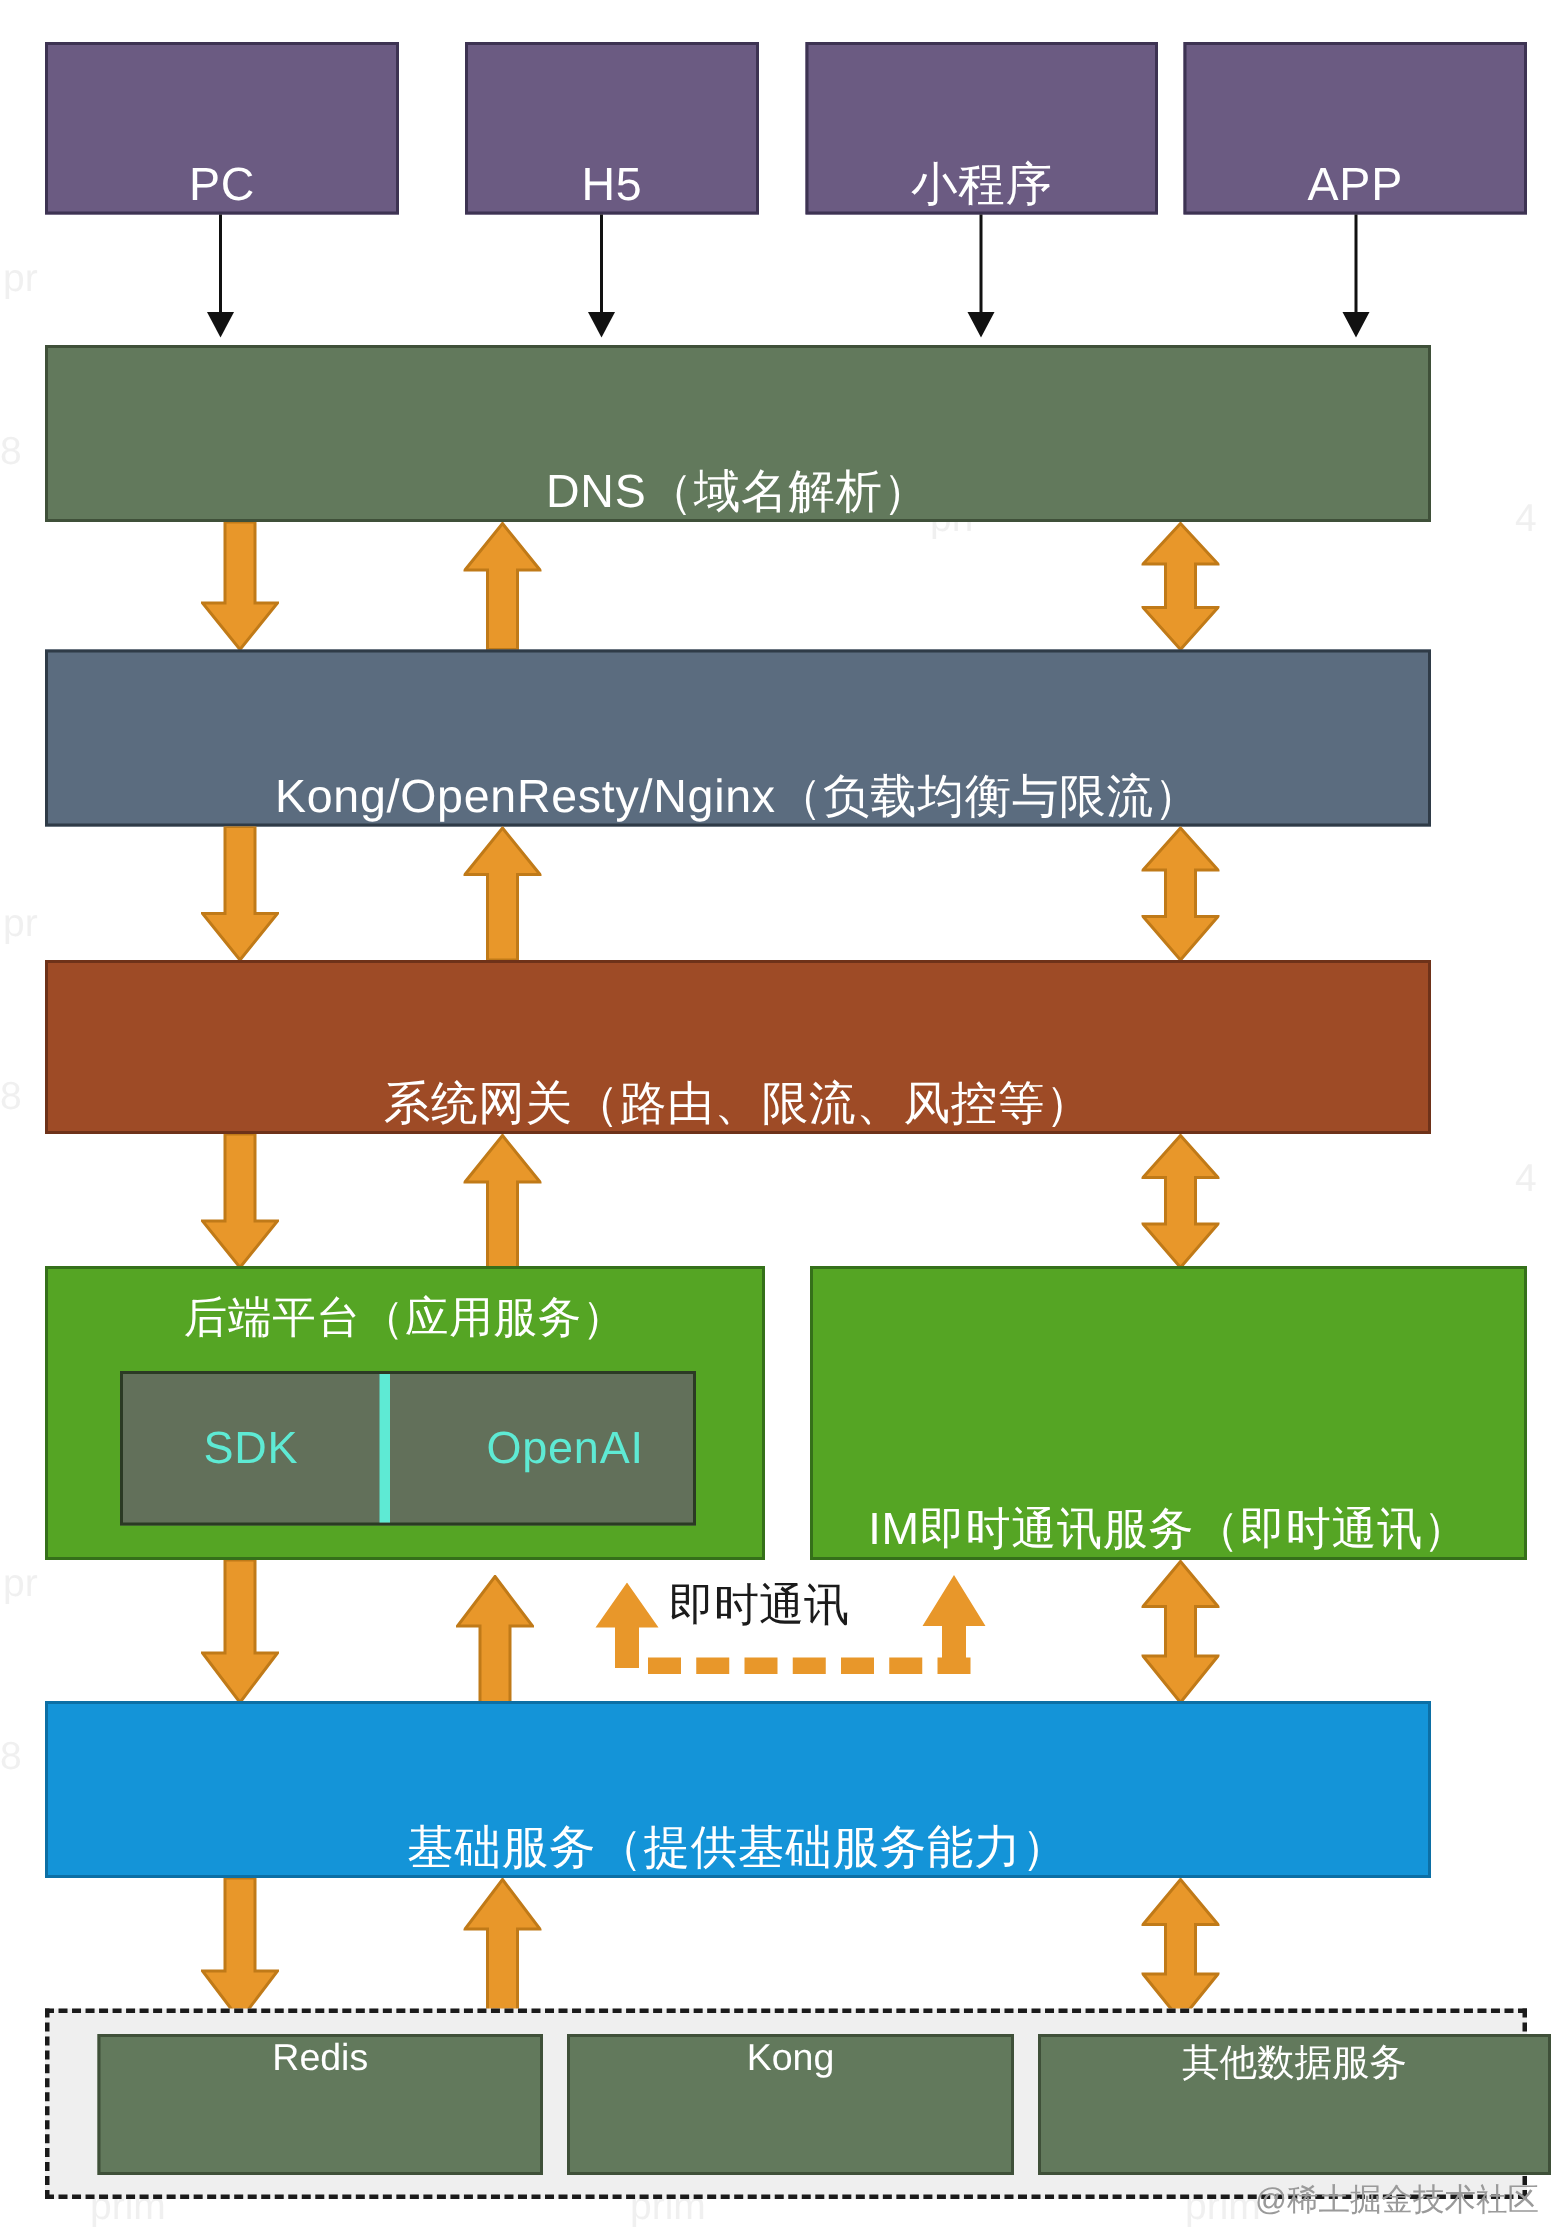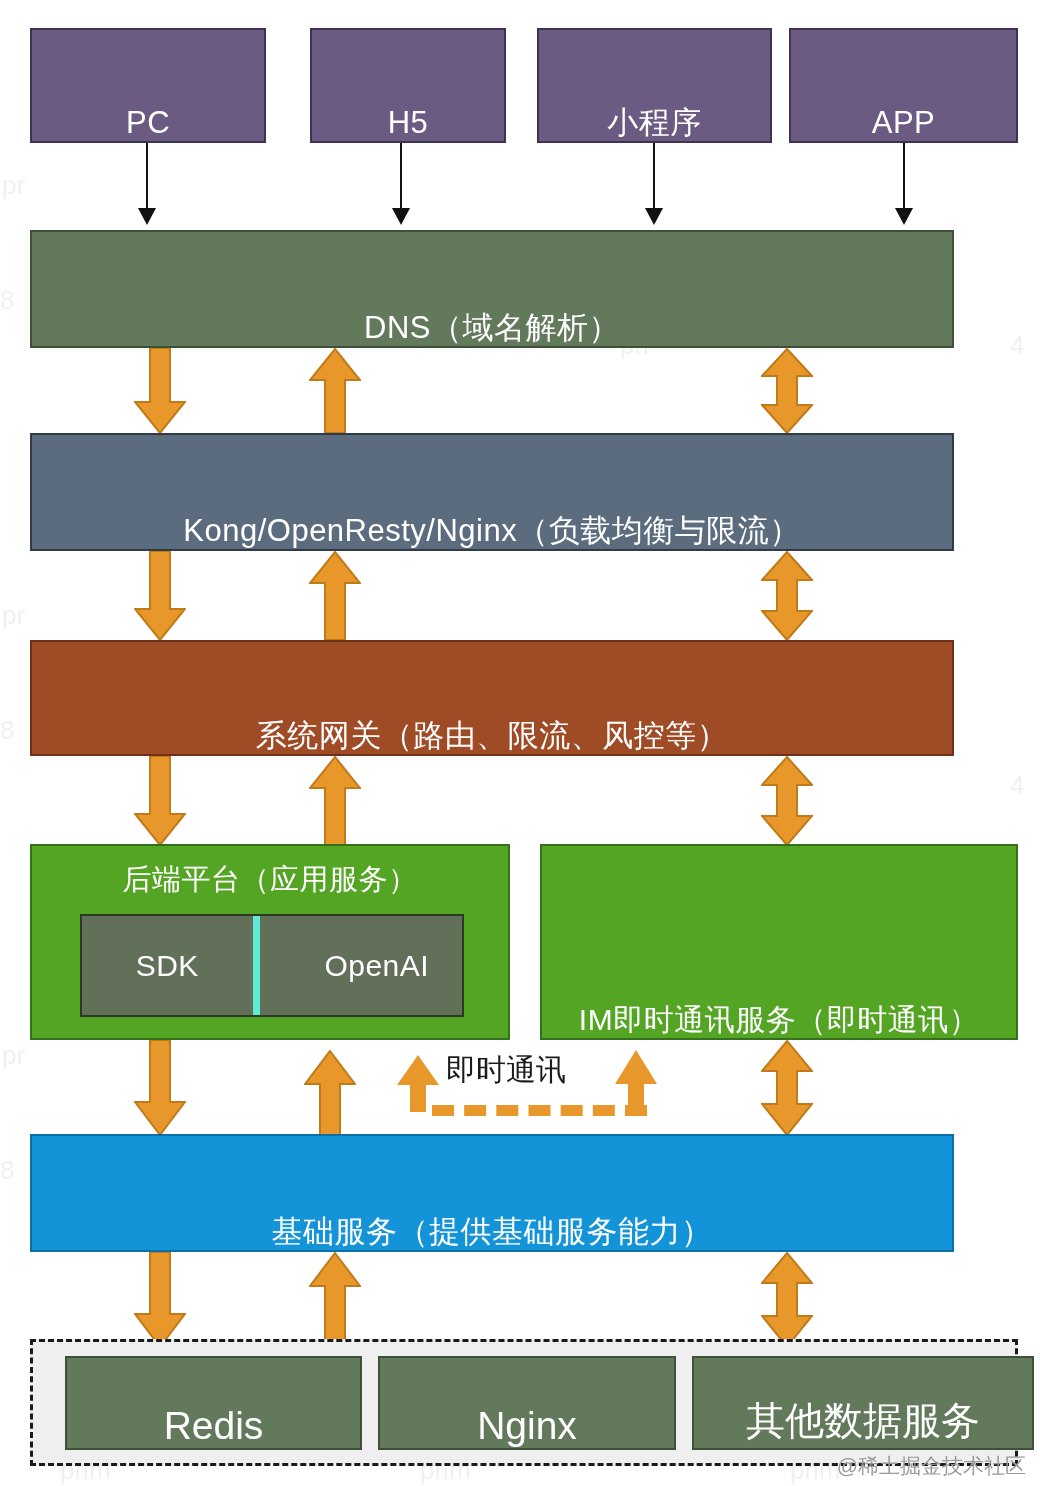--- a/index.html
+++ b/index.html
@@ -98,21 +98,21 @@
     display: flex;
     border: 2px solid #2b3a24;
     box-sizing: border-box;
     background: #62705a;
   }
   .subbox {
     flex: 1;
     display: flex;
     align-items: center;
     justify-content: center;
-    color: #ffffff;
+    color: #5eead4;
     font-size: 30px;
     box-sizing: border-box;
   }
   .subbox + .subbox {
     border-left: 7px solid #5eead4;
     padding-left: 32px;
   }
   .svc-im {
     left: 540px;
     top: 844px;
@@ -133,24 +133,24 @@
     background: #efefef;
   }
   .data-item {
     position: absolute;
     top: 14px;
     height: 94px;
     background: #62795c;
     border: 2px solid #3f5039;
     box-sizing: border-box;
     display: flex;
-    align-items: flex-end;
+    align-items: flex-start;
     justify-content: center;
     color: #ffffff;
-    font-size: 39px;
+    font-size: 25px;
   }
 
   
   .thin-arrow {
     position: absolute;
     width: 2px;
     background: #111111;
   }
   .thin-head {
     position: absolute;
@@ -367,21 +367,21 @@
     <svg width="52" height="96" viewBox="0 0 52 96">
       <polygon points="26,1 51,31 36,31 36,64 51,64 26,95 1,64 16,64 16,31 1,31" fill="#e8972a" stroke="#c07a18" stroke-width="2"></polygon>
     </svg>
   </div>
 
   <div class="data-group">
     <div class="data-item" style="left:32px; width:297px;">
       <span>Redis</span>
     </div>
     <div class="data-item" style="left:345px; width:298px;">
-      <span>Nginx</span>
+      <span>Kong</span>
     </div>
     <div class="data-item" style="left:659px; width:342px;">
       <span>其他数据服务</span>
     </div>
   </div>
 
   <div class="watermark">@稀土掘金技术社区</div>
 
 </div>
 

